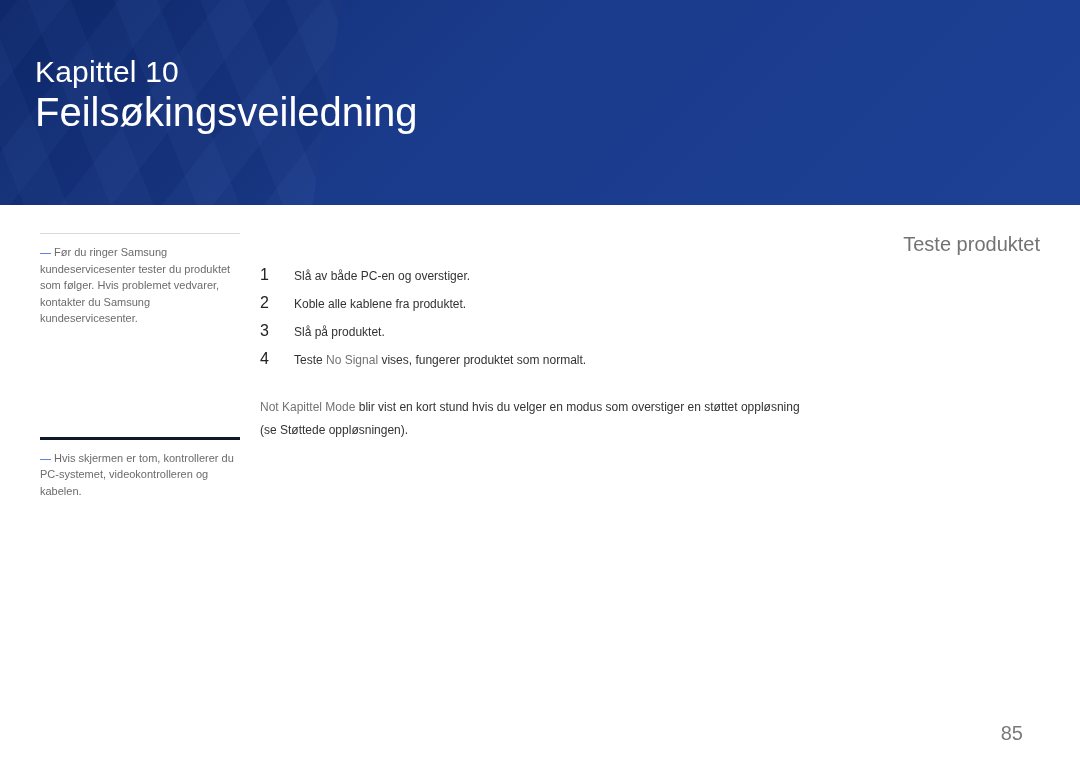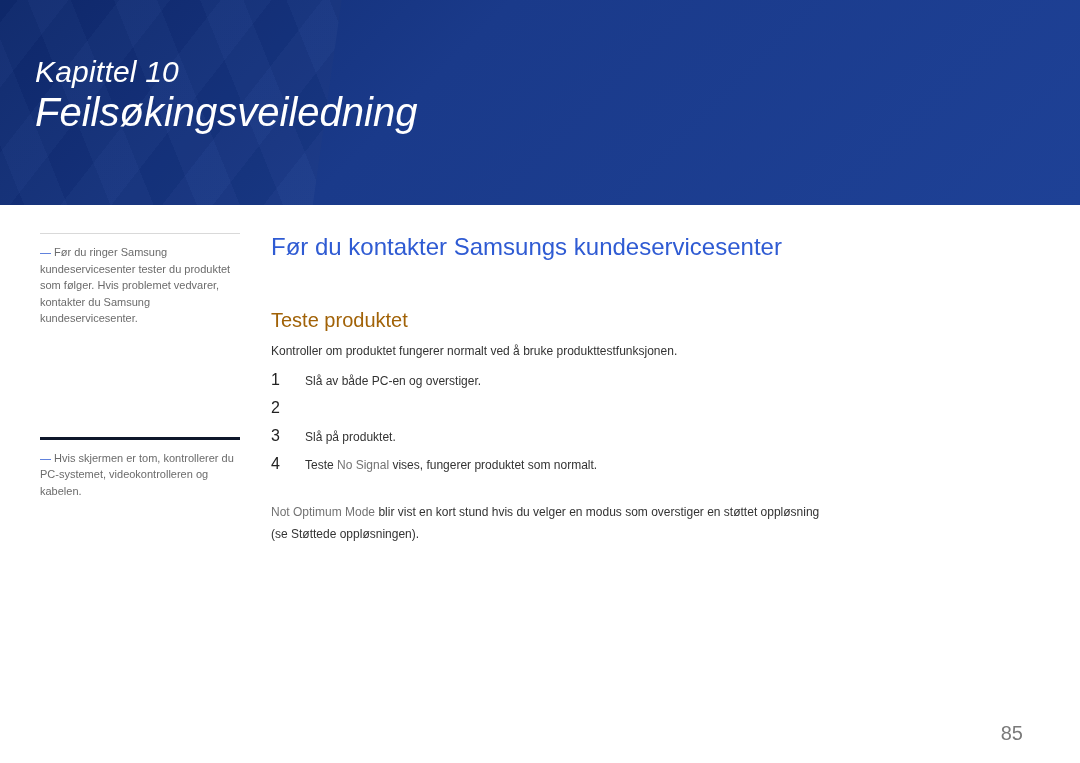--- a/index.html
+++ b/index.html
@@ -10,21 +10,20 @@
     background: #fff;
     position: relative;
     overflow: hidden;
   }
   .hero {
     width: 1080px;
     height: 205px;
     background: linear-gradient(135deg, #0f2a6f 0%, #1a3a8a 40%, #1e4196 100%);
     position: relative;
     overflow: hidden;
-    font-style: italic;
   }
   .hero::before {
     content: "";
     position: absolute;
     left: -80px; top: -60px;
     width: 400px; height: 400px;
     background:
       repeating-linear-gradient(60deg, rgba(255,255,255,0.03) 0 40px, rgba(0,0,0,0.05) 40px 80px),
       repeating-linear-gradient(-60deg, rgba(255,255,255,0.03) 0 40px, rgba(0,0,0,0.05) 40px 80px);
     transform: rotate(8deg);
@@ -46,21 +45,21 @@
     font-weight: 400;
     line-height: 1.2;
   }
   .content {
     position: absolute;
     left: 0; top: 205px;
     width: 1080px;
     padding: 28px 40px 0 40px;
     display: grid;
     grid-template-columns: 200px 1fr;
-    column-gap: 31px;
+    column-gap: 20px;
   }
   .side {
     font-size: 11px;
     color: #6b6b6b;
   }
   .side .dash { color: #2f5bd3; }
   .side-block {
     border-top: 1px solid #d9d9d9;
     padding-top: 10px;
     line-height: 1.5;
@@ -74,22 +73,23 @@
   .main { color: #111; }
   .h1 {
     color: #2f5bd3;
     font-size: 24px;
     font-weight: 400;
     margin-bottom: 48px;
   }
   .h2 {
     font-size: 20px;
     font-weight: 400;
-    color: #a16207;
+    color: #737373;
     margin-bottom: 10px;
+    text-align: right;
   }
   .p {
     font-size: 12px;
     color: #333;
     line-height: 1.55;
     margin-bottom: 4px;
   }
   .steps {
     margin: 10px 0 30px 0;
   }
@@ -132,46 +132,45 @@
       <span class="dash">―</span>
       <span>Før du ringer Samsung kundeservicesenter tester du produktet som følger. Hvis problemet vedvarer, kontakter du Samsung kundeservicesenter.</span>
     </div>
     <div class="side-block2">
       <span class="dash">―</span>
       <span>Hvis skjermen er tom, kontrollerer du PC-systemet, videokontrolleren og kabelen.</span>
     </div>
   </div>
 
   <div class="main">
-    <div class="h1">Før du kontakter Samsungs kundeservicesenter</div>
 
     <div class="h2">Teste produktet</div>
-    <div class="p">Kontroller om produktet fungerer normalt ved å bruke produkttestfunksjonen.</div>
 
     <div class="steps">
       <div class="step">
         <div class="n">1</div>
         <div>Slå av både PC-en og overstiger.</div>
       </div>
       <div class="step">
         <div class="n">2</div>
+        <div>Koble alle kablene fra produktet.</div>
       </div>
       <div class="step">
         <div class="n">3</div>
         <div>Slå på produktet.</div>
       </div>
       <div class="step">
         <div class="n">4</div>
         <div>
           <span>Teste </span><span class="hl-red">No Signal</span><span> vises, fungerer produktet som normalt.</span>
         </div>
       </div>
     </div>
 
     <div class="p">
-      <span class="hl-red">Not Optimum Mode</span><span> blir vist en kort stund hvis du velger en modus som overstiger en støttet oppløsning</span>
+      <span class="hl-red">Not Kapittel Mode</span><span> blir vist en kort stund hvis du velger en modus som overstiger en støttet oppløsning</span>
     </div>
     <div class="p">(se Støttede oppløsningen).</div>
   </div>
 
 </div>
 
 <div class="page-num">85</div>
 
 </body></html>

